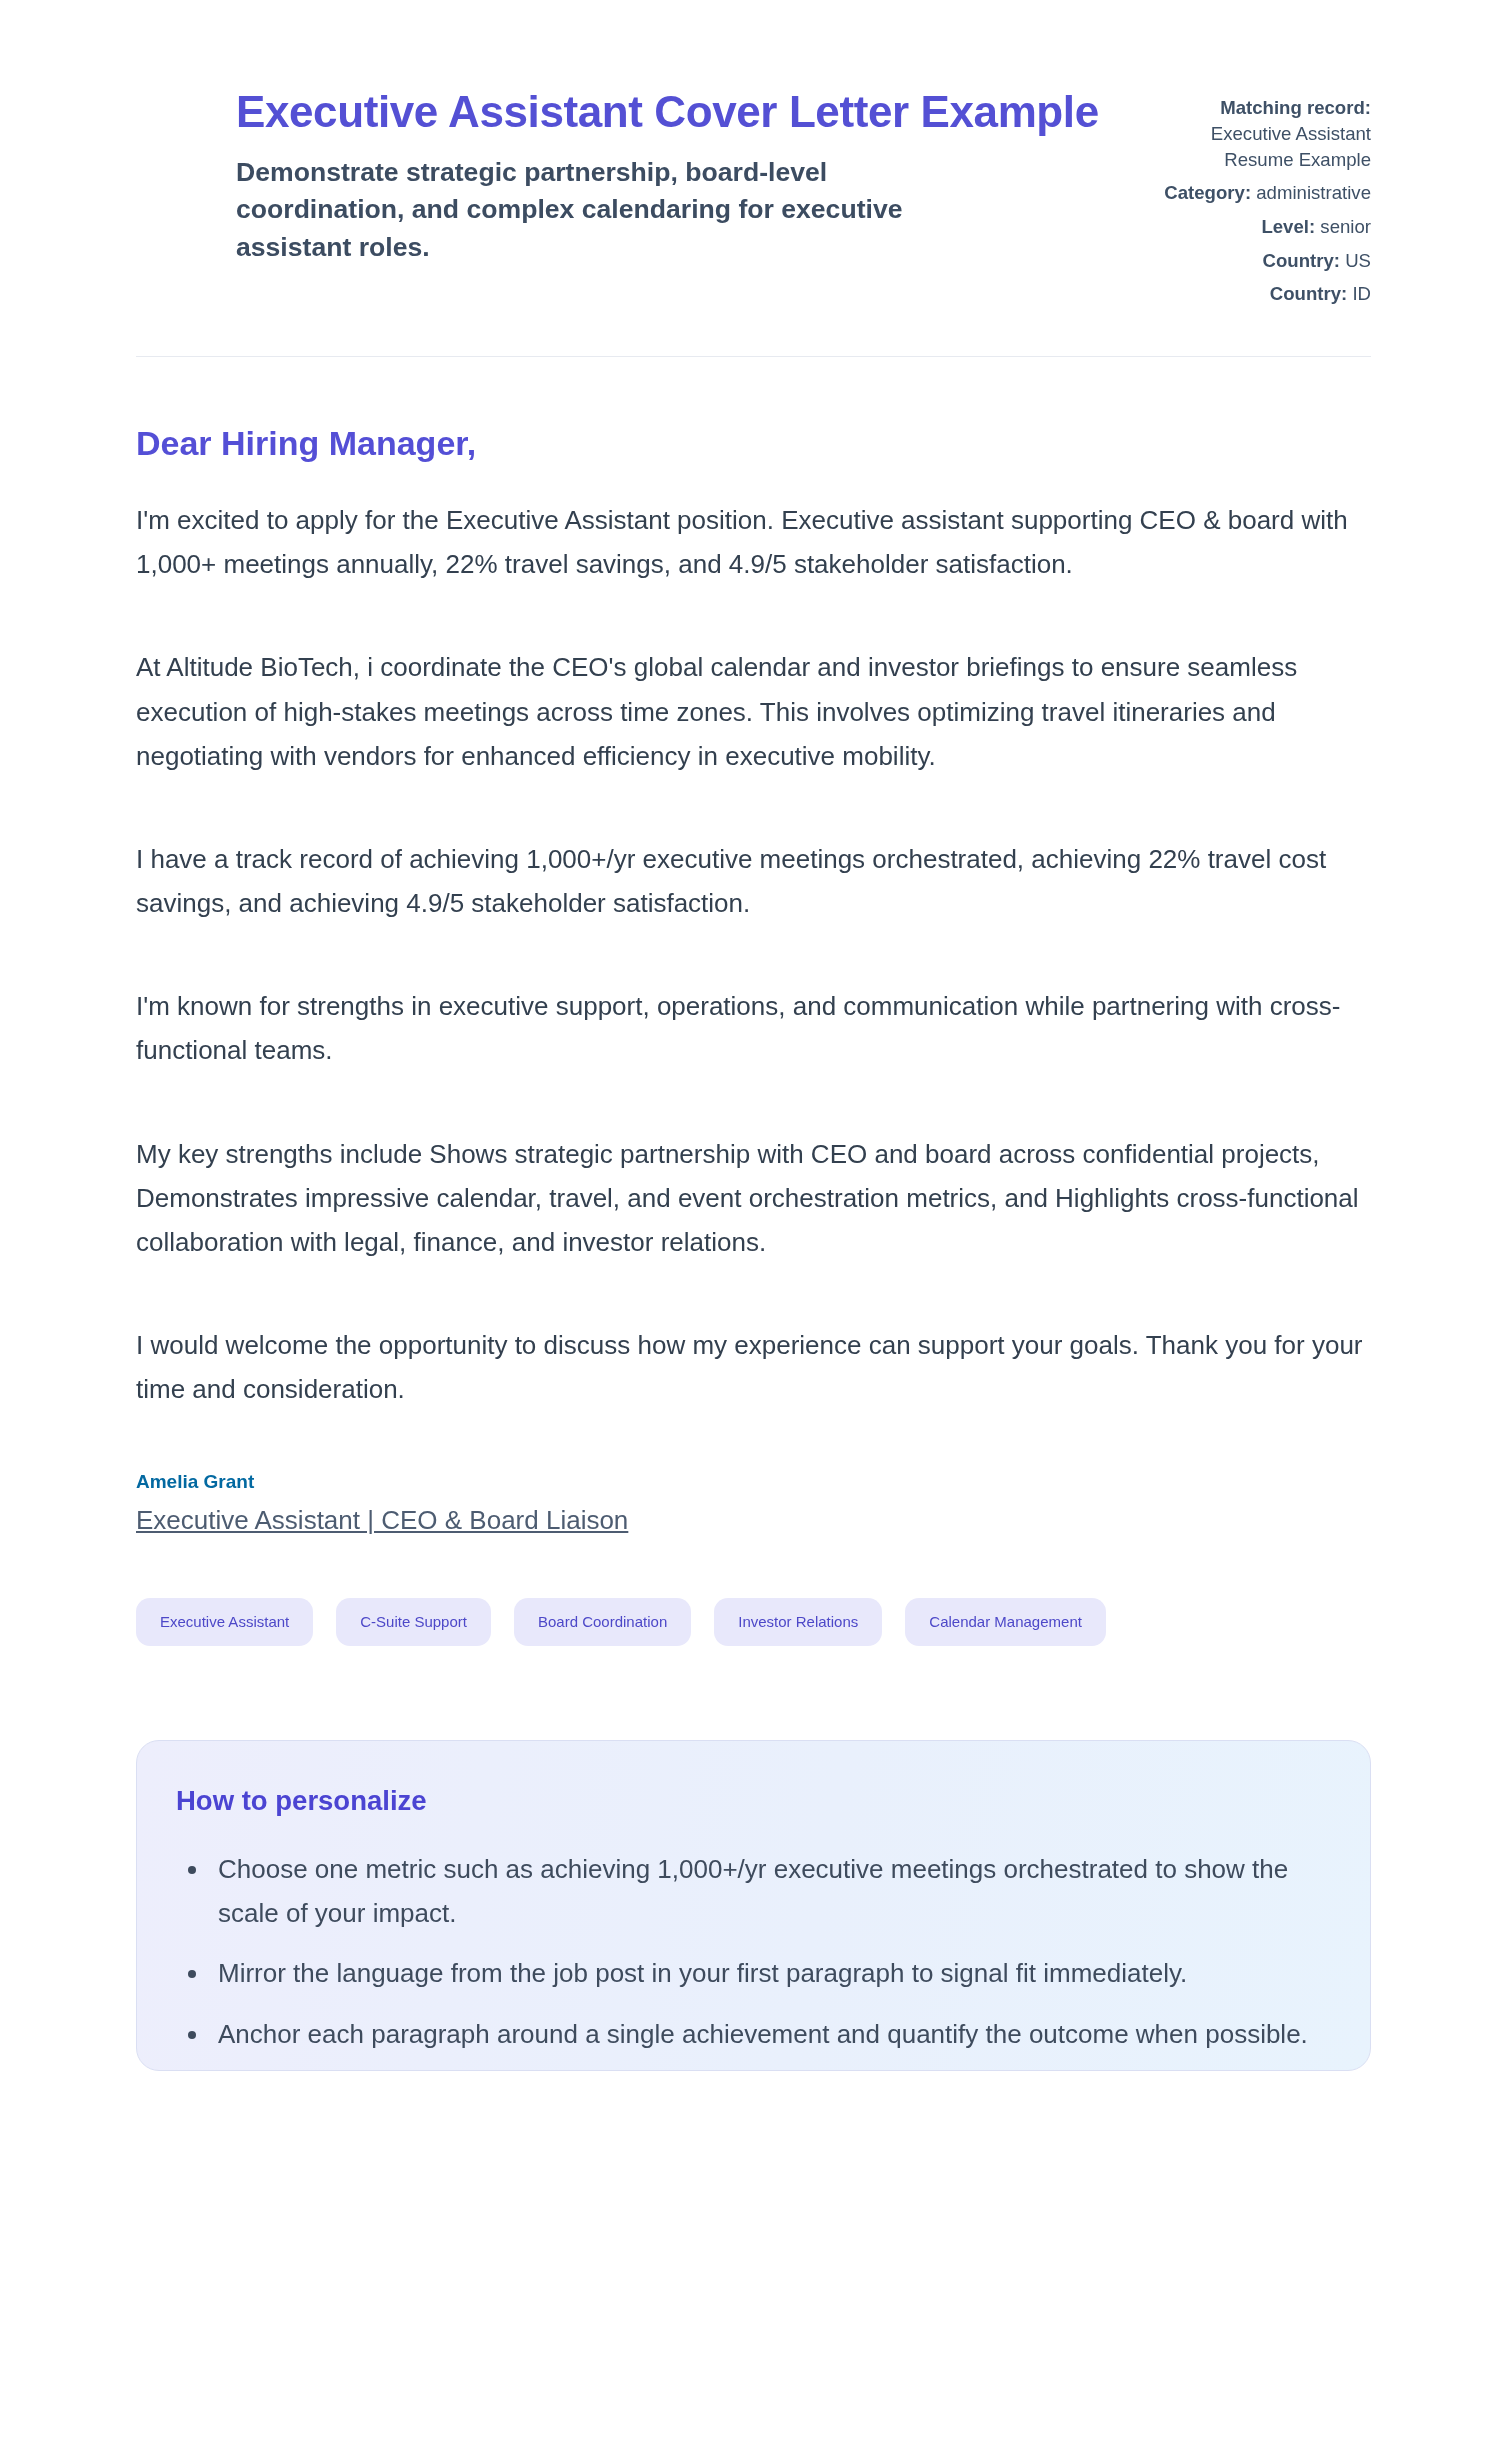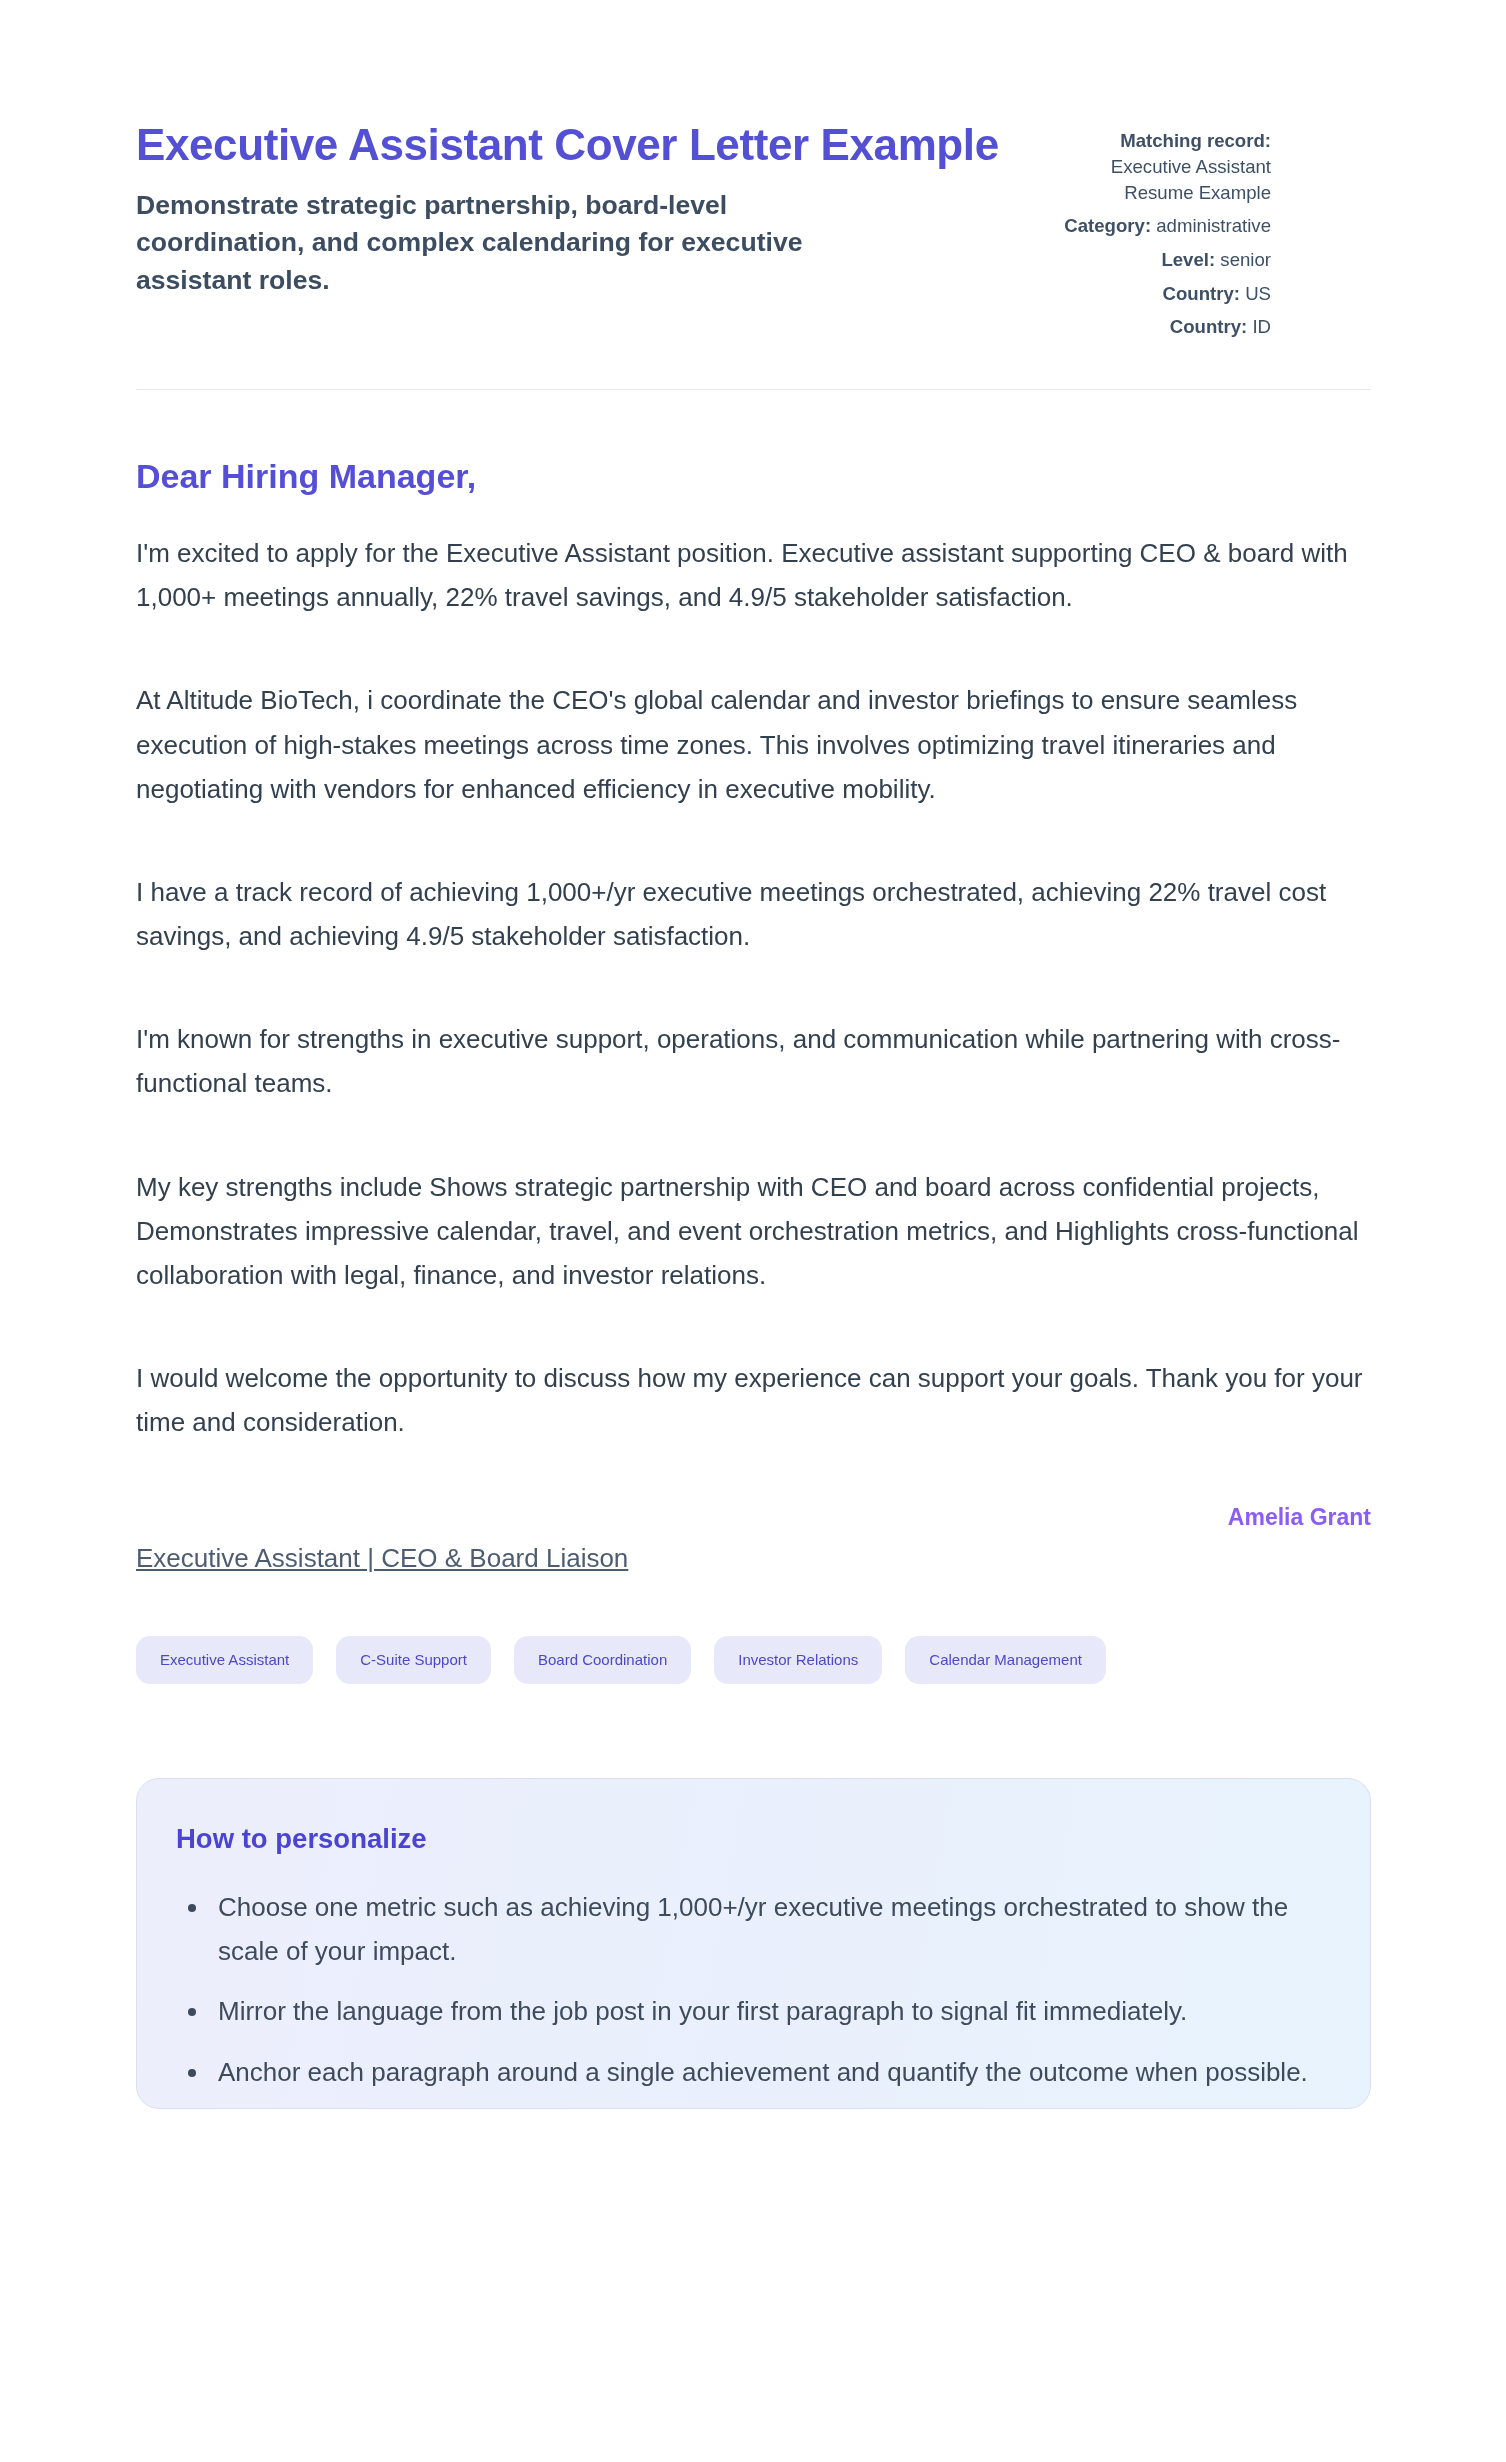--- a/index.html
+++ b/index.html
@@ -7,21 +7,21 @@
   body {
     width: 1507px;
     height: 2462px;
     background: #ffffff;
     font-family: "Liberation Sans", "DejaVu Sans", sans-serif;
     overflow: hidden;
   }
   .page { padding: 0 136px; }
 
   
-  .header { display: flex; justify-content: flex-start; padding-top: 116px; }
+  .header { display: flex; justify-content: flex-end; padding-top: 83px; }
   .header-left { flex: 1 1 auto; max-width: 913px; }
   .page-title {
     margin: 0;
     font-size: 44px;
     font-weight: bold;
     line-height: 1.3;
     color: #5450d4;
     letter-spacing: -0.4px;
   }
   .page-subtitle {
@@ -54,24 +54,23 @@
     color: #544fd6;
   }
   .para {
     margin: 0 0 59px;
     font-size: 26px;
     line-height: 1.7;
     color: #33404f;
   }
   .sig-name {
     margin-top: 28px;
-    font-size: 23px;
+    font-size: 19px;
     font-weight: bold;
-    color: #8b5cf6;
-    text-align: right;
+    color: #0369a1;
   }
   .sig-role {
     margin-top: 12.4px;
     font-size: 26px;
     color: #4d5c71;
     text-decoration: underline;
   }
 
   
   .tags { margin-top: 62px; display: flex; flex-wrap: wrap; gap: 14px 23px; }

